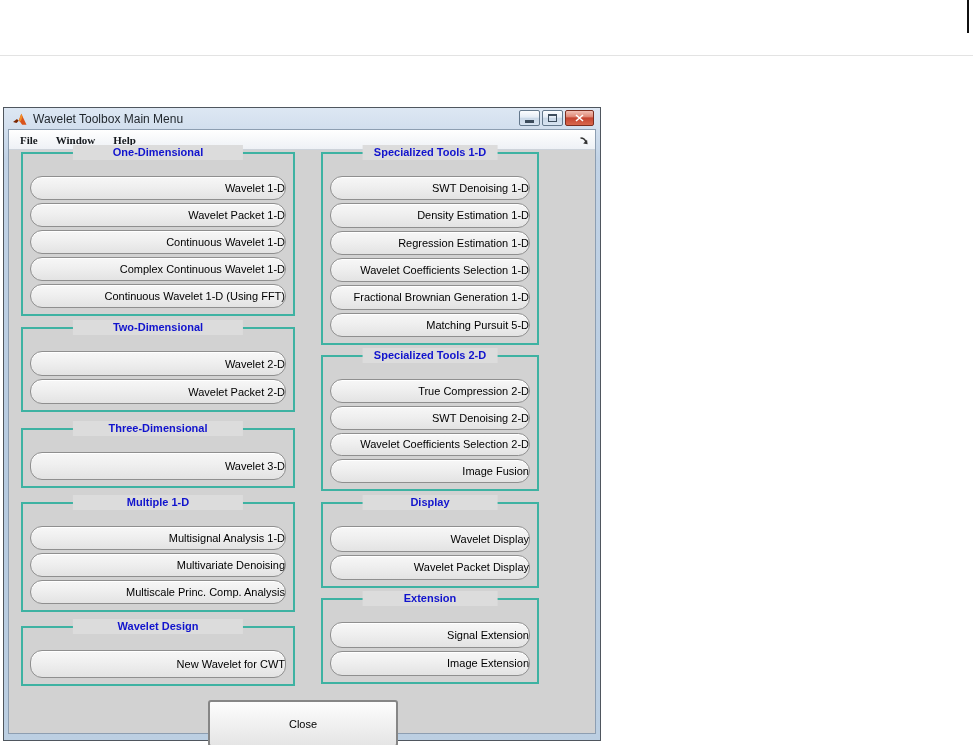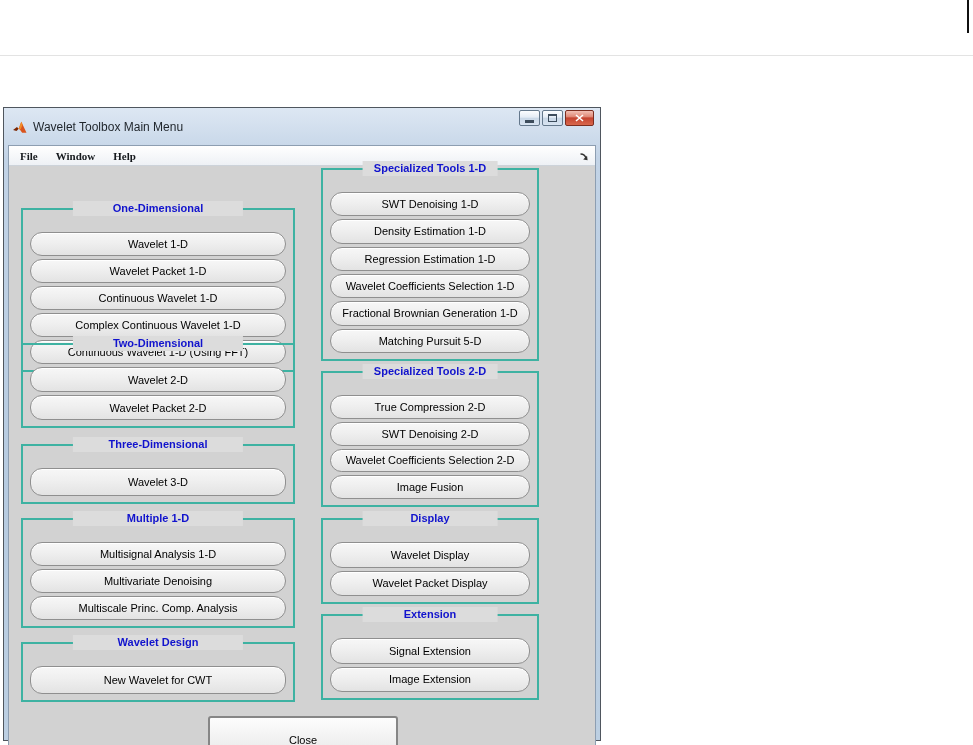--- a/index.html
+++ b/index.html
@@ -14,21 +14,21 @@
   .page-hline{position:absolute;left:0;top:55px;width:973px;height:1px;background:#e3e3e3;}
   .page-vline{position:absolute;left:967px;top:0;width:2px;height:33px;background:#101010;}
 
   
   .win{
     position:absolute;left:3px;top:107px;width:598px;height:634px;
     border:1px solid #4f565e;
     background:linear-gradient(180deg,#dde7f3 0%,#c2d3e6 8%,#b7cbe0 60%,#bccfe2 100%);
     padding:0 4px 4px 4px;
   }
-  .titlebar{height:37px;display:flex;align-items:center;position:relative;padding:0 2px;}
+  .titlebar{height:21px;display:flex;align-items:center;position:relative;padding:0 2px;}
   .app-icon{width:14px;height:13px;margin:1px 0 0 3px;flex:0 0 auto;}
   .title-text{font-size:12px;color:#1e242a;margin-left:6px;white-space:nowrap;}
   .caption-buttons{position:absolute;right:2px;top:2px;display:flex;gap:2px;}
   .cap-btn{
     width:21px;height:16px;border:1px solid #64788c;border-radius:2px;
     background:linear-gradient(#fbfdff 0%,#e4ecf5 45%,#c8d7e7 50%,#d9e4f1 100%);
     display:flex;align-items:center;justify-content:center;padding:0;cursor:default;
   }
   .cap-btn.closewin{
     width:29px;border-color:#7c2d1f;
@@ -67,21 +67,21 @@
   .group-buttons{
     position:absolute;left:7px;right:7px;top:22px;bottom:6px;
     display:flex;flex-direction:column;gap:3px;
   }
   .push-btn{
     flex:1;min-height:0;
     border:1px solid #8f8f8f;border-radius:12px;
     background:linear-gradient(#f7f7f7 0%,#efefef 45%,#e3e3e3 100%);
     box-shadow:inset 0 1px 0 #ffffff;
     font-family:"Liberation Sans",sans-serif;font-size:11px;color:#000;
-    padding:0;cursor:default;white-space:nowrap;
+    padding:0;cursor:default;white-space:nowrap;text-align:right;
   }
   .close-btn{
     position:absolute;left:199px;top:550px;width:190px;height:47px;
     border:2px solid #868686;border-radius:3px;
     background:linear-gradient(#fdfdfd 0%,#f1f1f1 50%,#e5e5e5 100%);
     font-family:"Liberation Sans",sans-serif;font-size:11px;color:#000;cursor:default;
   }
 </style>
 </head>
 <body>
@@ -119,21 +119,21 @@
       <span class="menu-item">Window</span>
       <span class="menu-item">Help</span>
       <svg class="dock-icon" viewBox="0 0 11 11">
         <path d="M1.5 3 Q6 3 7 7.5" fill="none" stroke="#333" stroke-width="1.3"></path>
         <path d="M4.2 8.6 L8.6 9.2 L8 4.8 Z" fill="#333"></path>
       </svg>
     </div>
 
     <div class="client">
 
-      <div class="group col-l" style="top:2px;height:164px;margin-top:40px;">
+      <div class="group col-l" style="top:2px;height:164px;">
         <div class="group-title">One-Dimensional</div>
         <div class="group-buttons">
           <button class="push-btn">Wavelet 1-D</button>
           <button class="push-btn">Wavelet Packet 1-D</button>
           <button class="push-btn">Continuous Wavelet 1-D</button>
           <button class="push-btn">Complex Continuous Wavelet 1-D</button>
           <button class="push-btn">Continuous Wavelet 1-D (Using FFT)</button>
         </div>
       </div>
 

